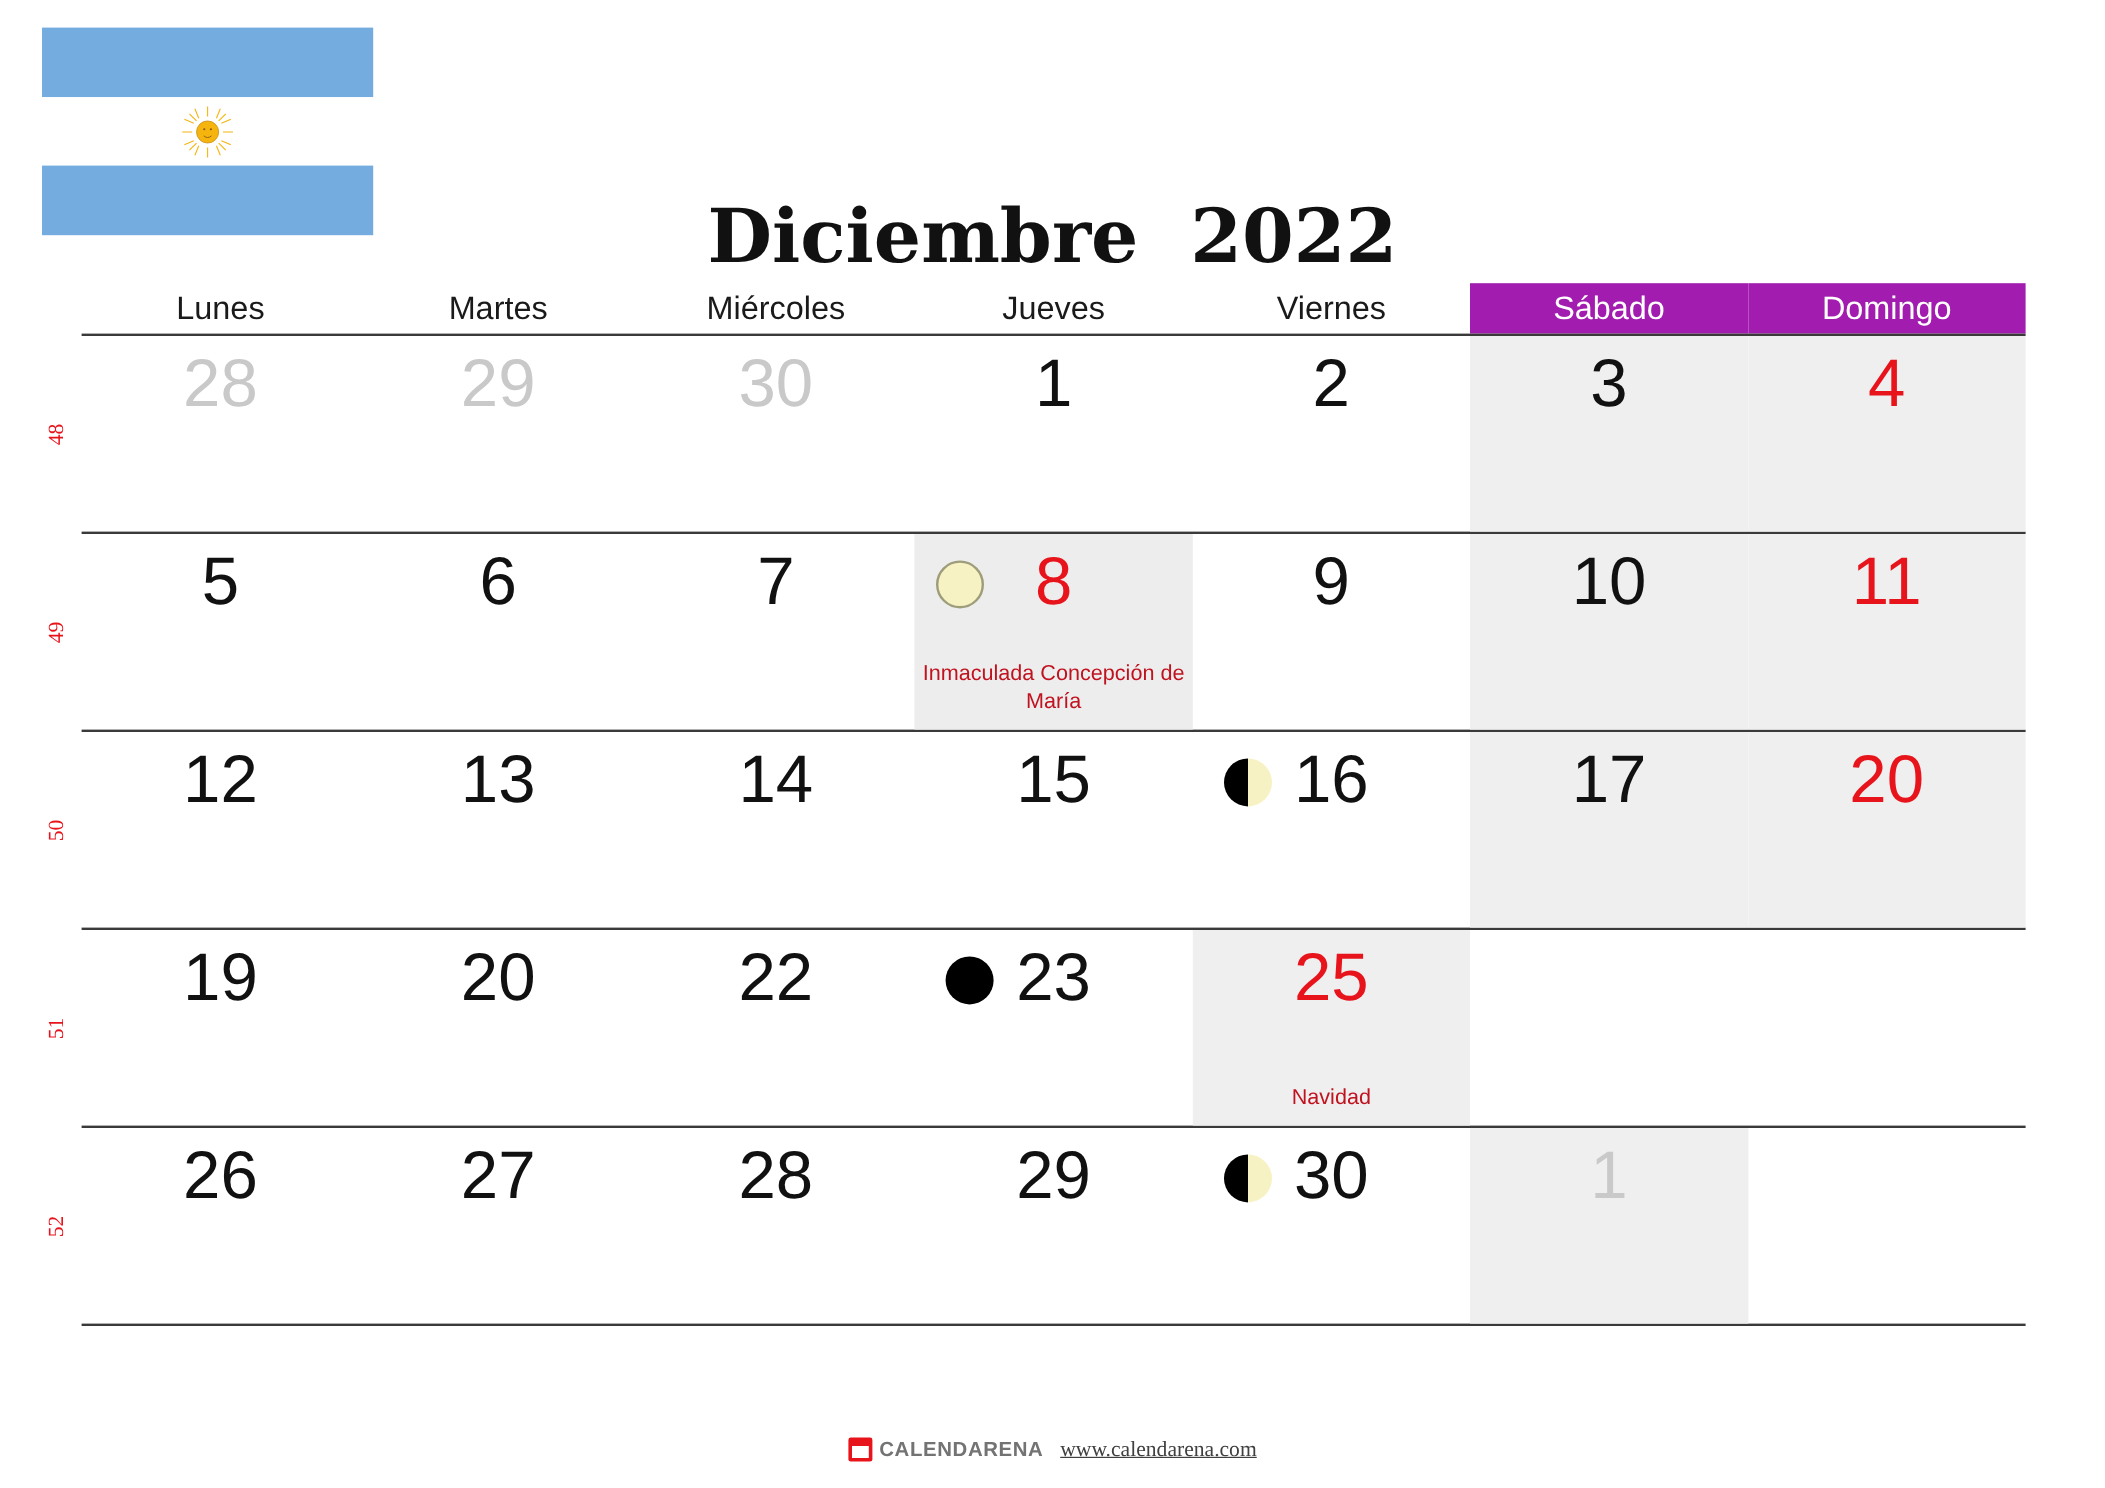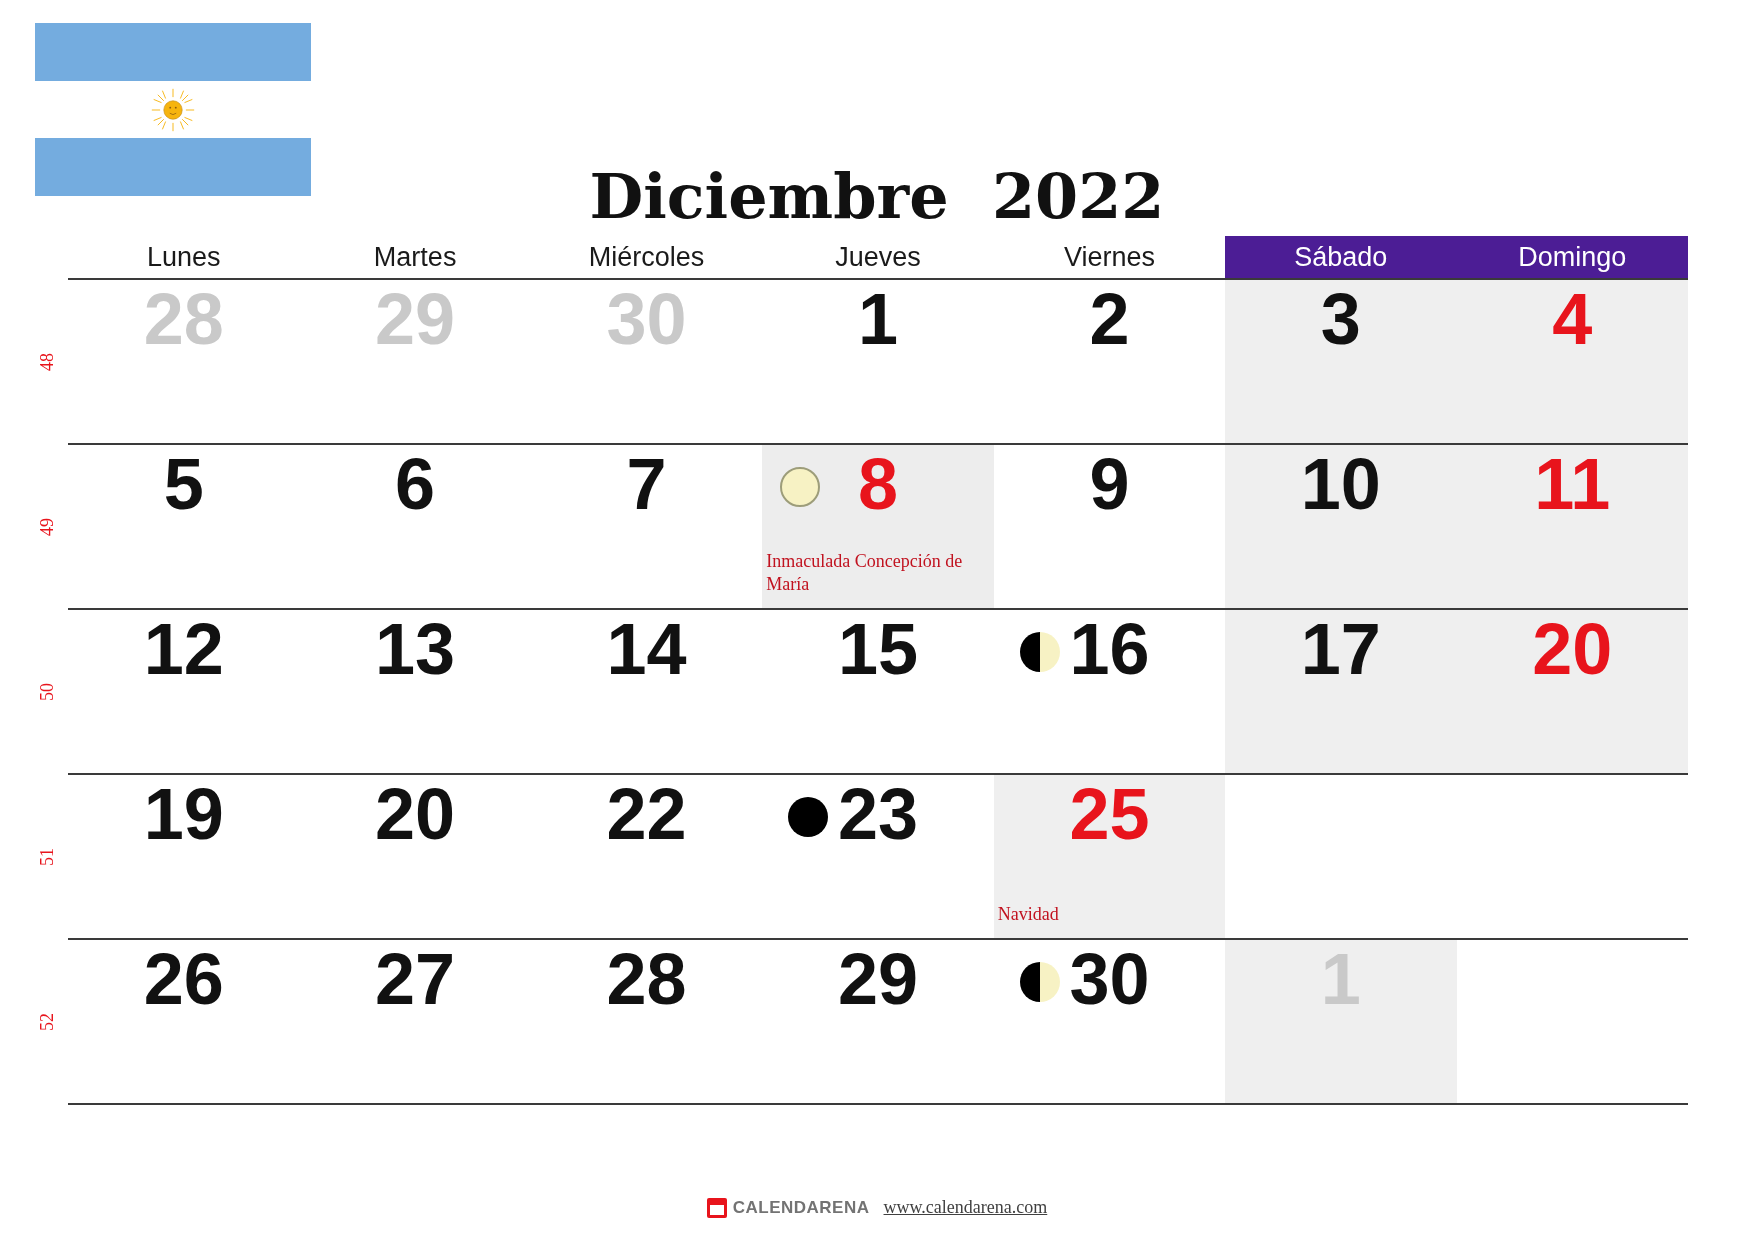--- a/index.html
+++ b/index.html
@@ -72,21 +72,21 @@
     height: 42px;
   }
   .weekhead .wd {
     display: flex;
     align-items: center;
     justify-content: center;
     font-size: 27px;
     color: #1a1a1a;
   }
   .weekhead .wd.weekend {
-    background: #4c1d95;
+    background: #a21caf;
     color: #ffffff;
     font-weight: normal;
   }
 
   .grid {
     position: relative;
     border-top: 2px solid #3a3a3a;
   }
   .weekrow {
     display: grid;
@@ -98,38 +98,38 @@
   .weekrow:last-child { border-bottom: 2px solid #3a3a3a; }
 
   .daycell {
     position: relative;
     padding-top: 8px;
     text-align: center;
   }
   .daycell.weekend-col { background: #efefef; }
 
   .daynum {
-    font-size: 72px;
+    font-size: 56px;
     line-height: 62px;
     color: #111111;
-    font-weight: bold;
+    font-weight: normal;
   }
   .daynum.muted { color: #c9c9c9; }
   .daynum.red { color: #e8141c; }
 
   .evt {
     position: absolute;
     left: 4px;
     right: 4px;
     bottom: 12px;
-    font-family: Liberation Serif, serif;
+    font-family: Liberation Sans, sans-serif;
     font-size: 18px;
     line-height: 23px;
     color: #c1121f;
-    text-align: left;
+    text-align: center;
   }
 
   .holibg { background: #ededed; }
 
   
   .moon {
     position: absolute;
     top: 22px;
     width: 40px;
     height: 40px;

